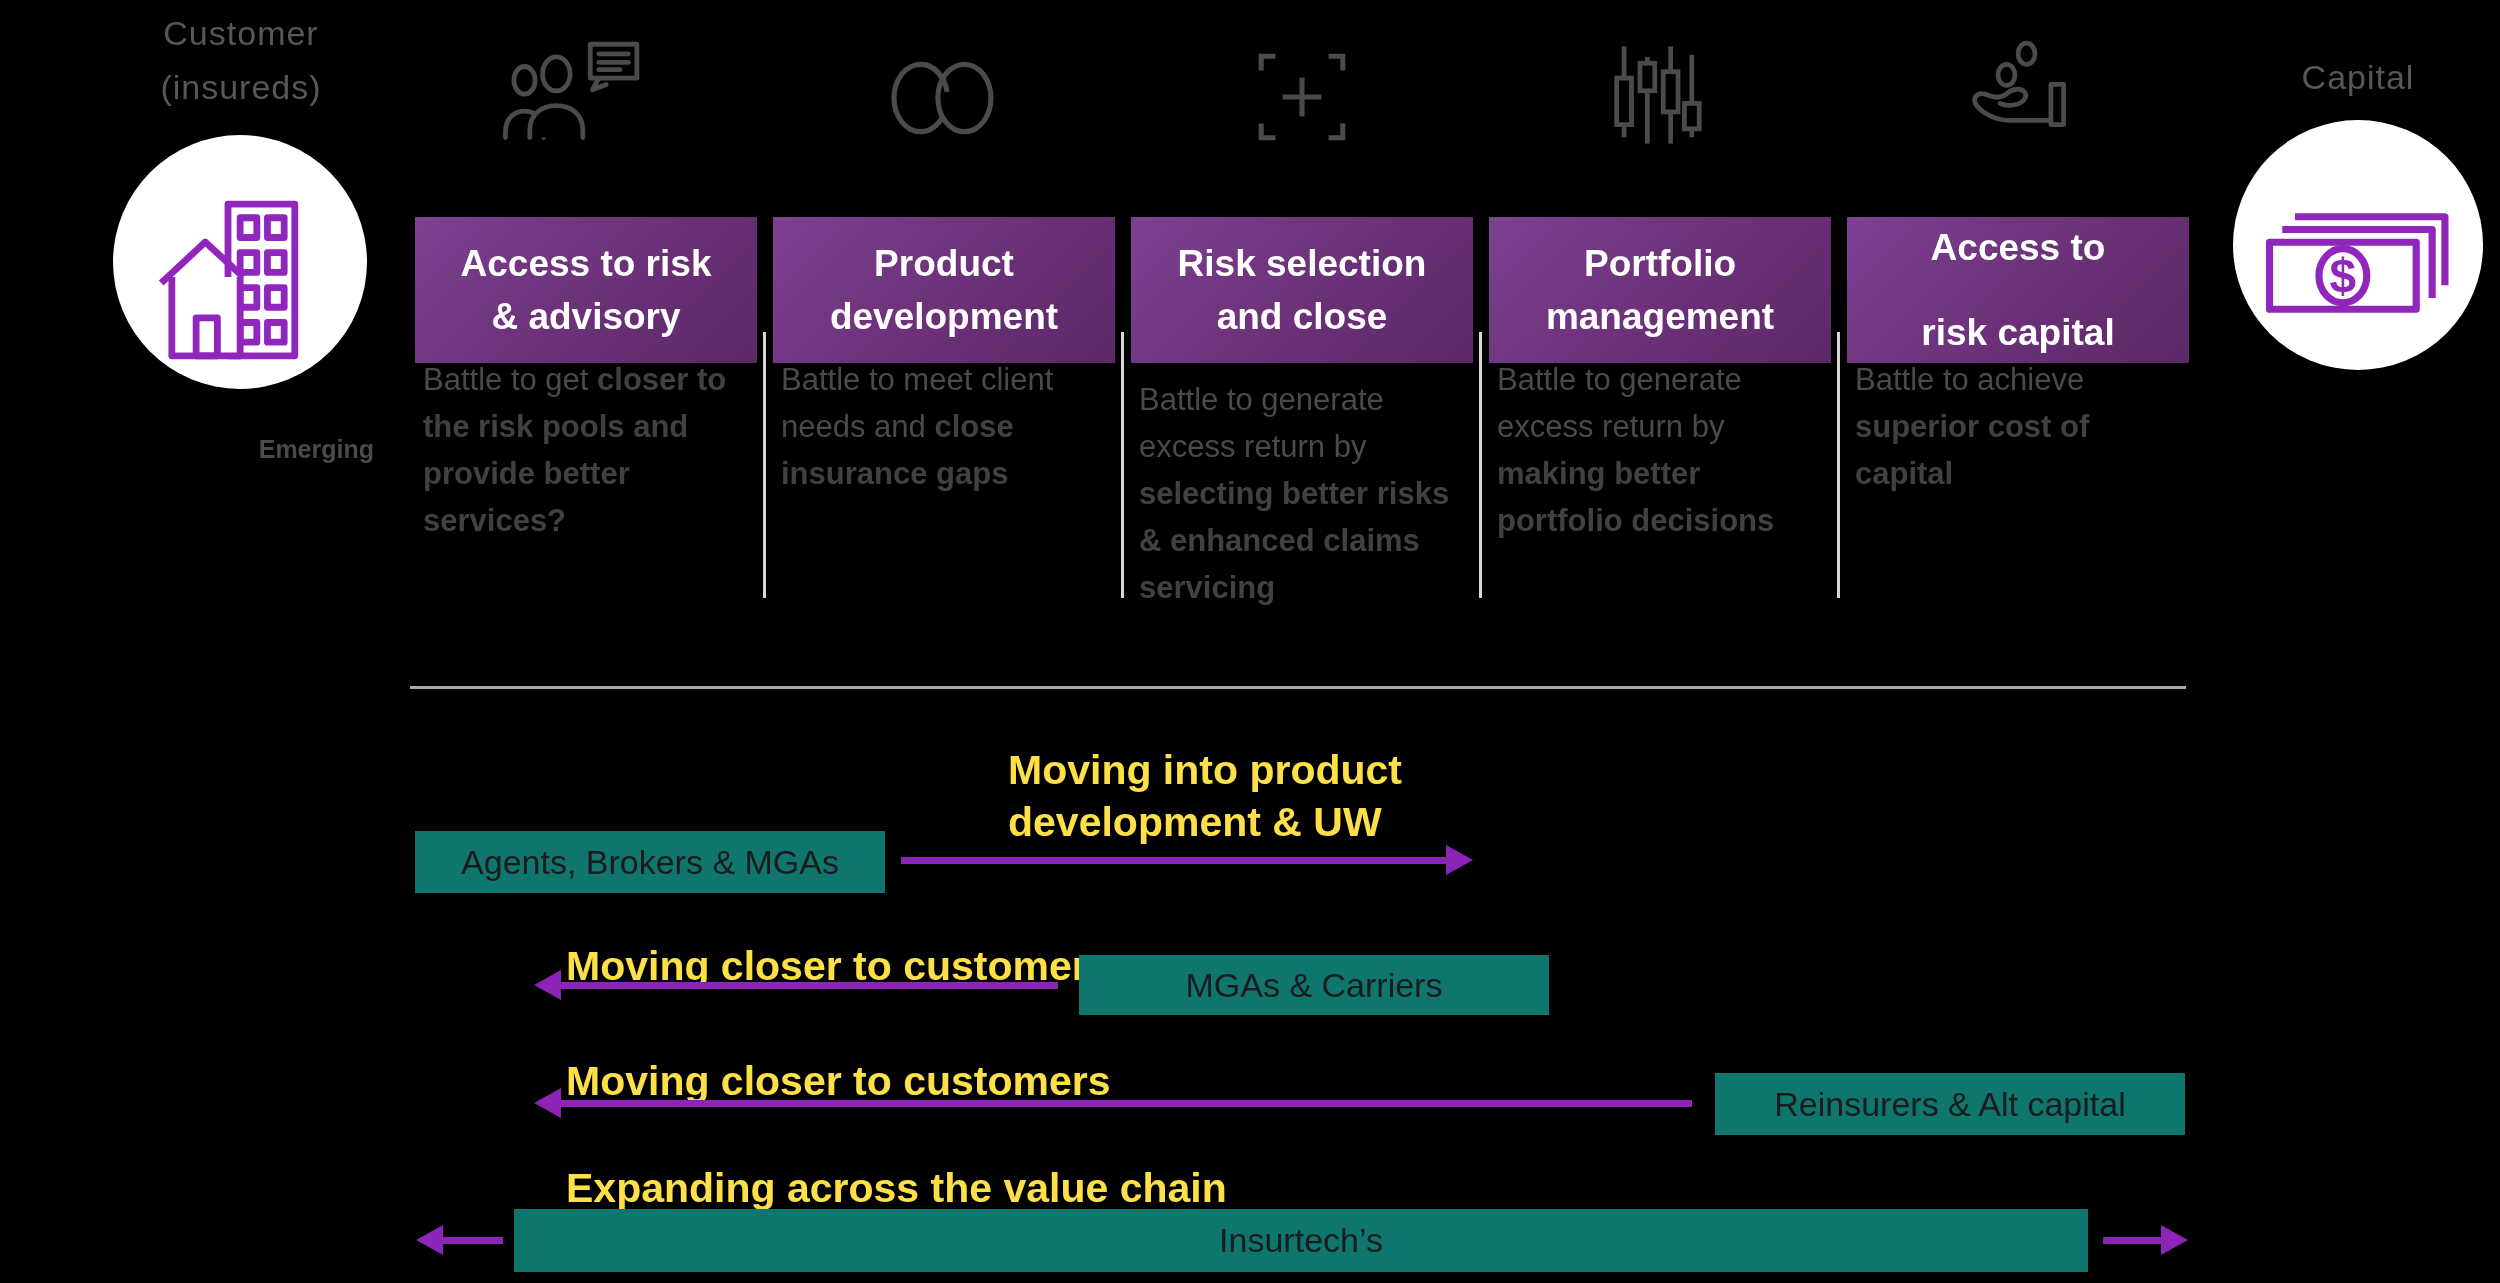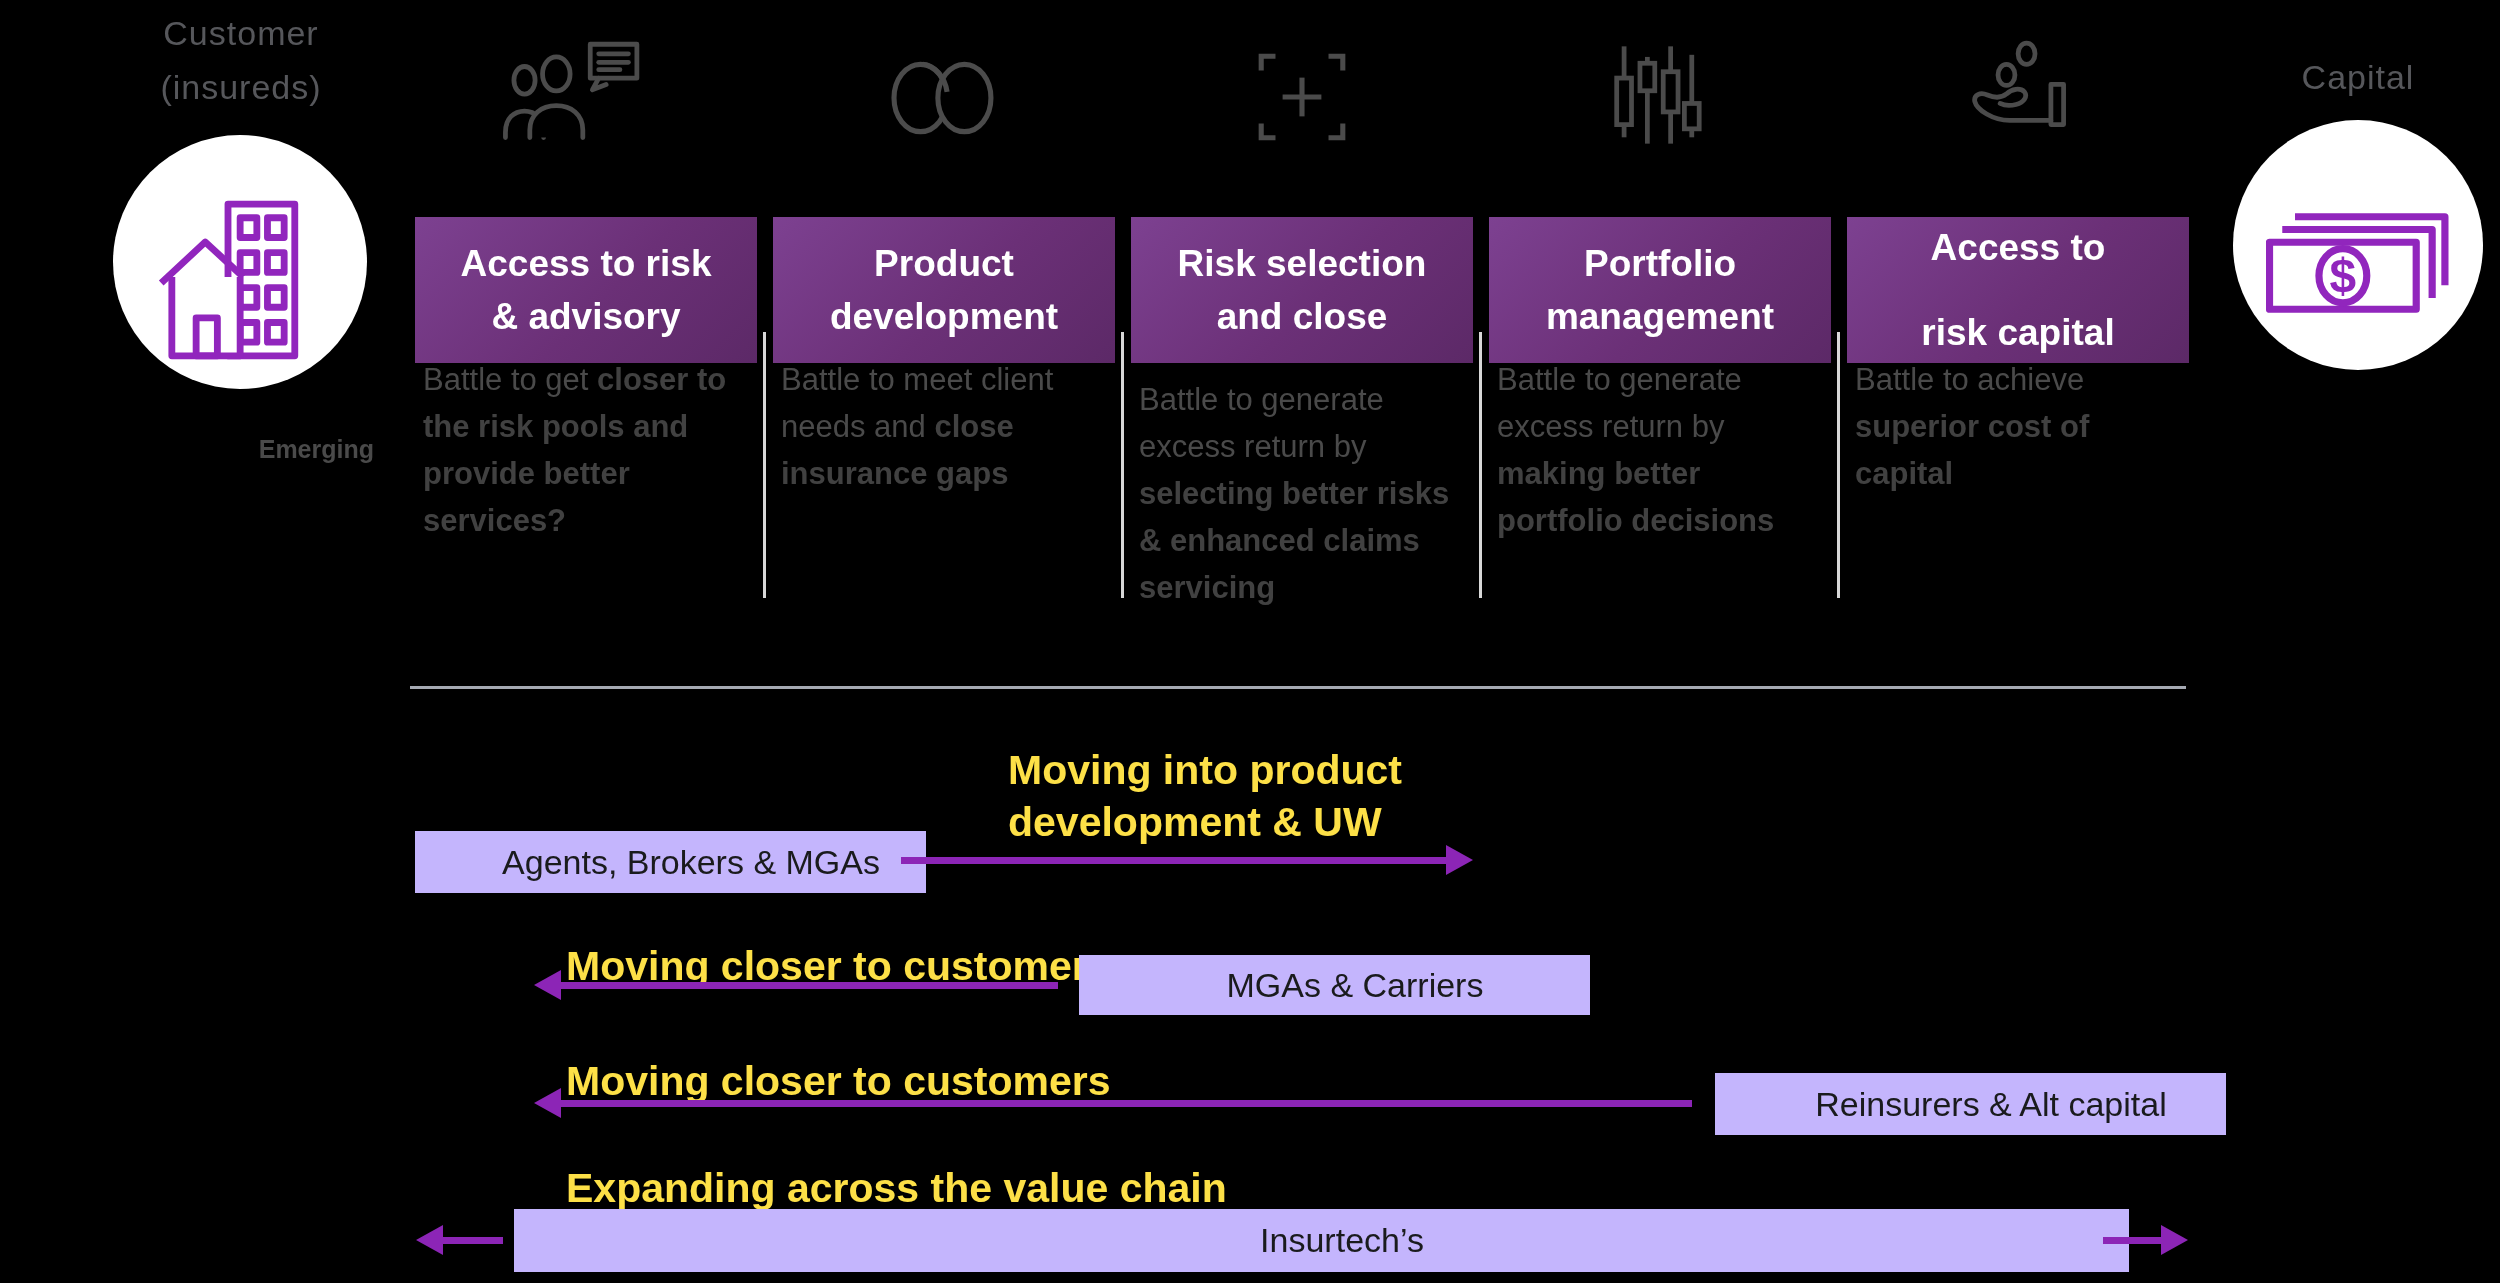--- a/index.html
+++ b/index.html
@@ -9,22 +9,22 @@
   .circle{background:#fff;border-radius:50%;}
   .toplabel{color:#56575b;font-size:34px;line-height:54px;text-align:center;letter-spacing:1px;}
   .pbox{background:linear-gradient(135deg,#7d4191 0%,#6b3077 55%,#5c2967 100%);
         color:#fff;font-weight:bold;font-size:37px;line-height:53px;text-align:center;
         display:flex;flex-direction:column;justify-content:center;margin-top:44px;}
   .bgcol{font-size:31px;line-height:47px;color:#4a4a4a;}
   .bgcol strong{font-weight:bold;color:#414141;}
   .seclabel{color:#4a4a4a;font-weight:bold;text-align:right;}
   .vdiv{width:3px;background:#d8d8d8;}
   .hline{height:3px;background:#a5a9b2;}
-  .gbox{background:#c4b5fd;color:#1a1b1d;font-size:34px;
-        display:flex;align-items:center;justify-content:center;white-space:nowrap;padding-left:41px;}
+  .gbox{background:#0f766e;color:#1a1b1d;font-size:34px;
+        display:flex;align-items:center;justify-content:center;white-space:nowrap;}
   .mlabel{color:#fde047;font-weight:bold;font-size:41px;line-height:52px;white-space:nowrap;}
   .aline{height:7px;background:#8c25b6;}
   .ahead-r{width:0;height:0;border-left:27px solid #8c25b6;
            border-top:15px solid transparent;border-bottom:15px solid transparent;}
   .ahead-l{width:0;height:0;border-right:27px solid #8c25b6;
            border-top:15px solid transparent;border-bottom:15px solid transparent;}
   svg{display:block;}
 </style>
 </head>
 <body>

